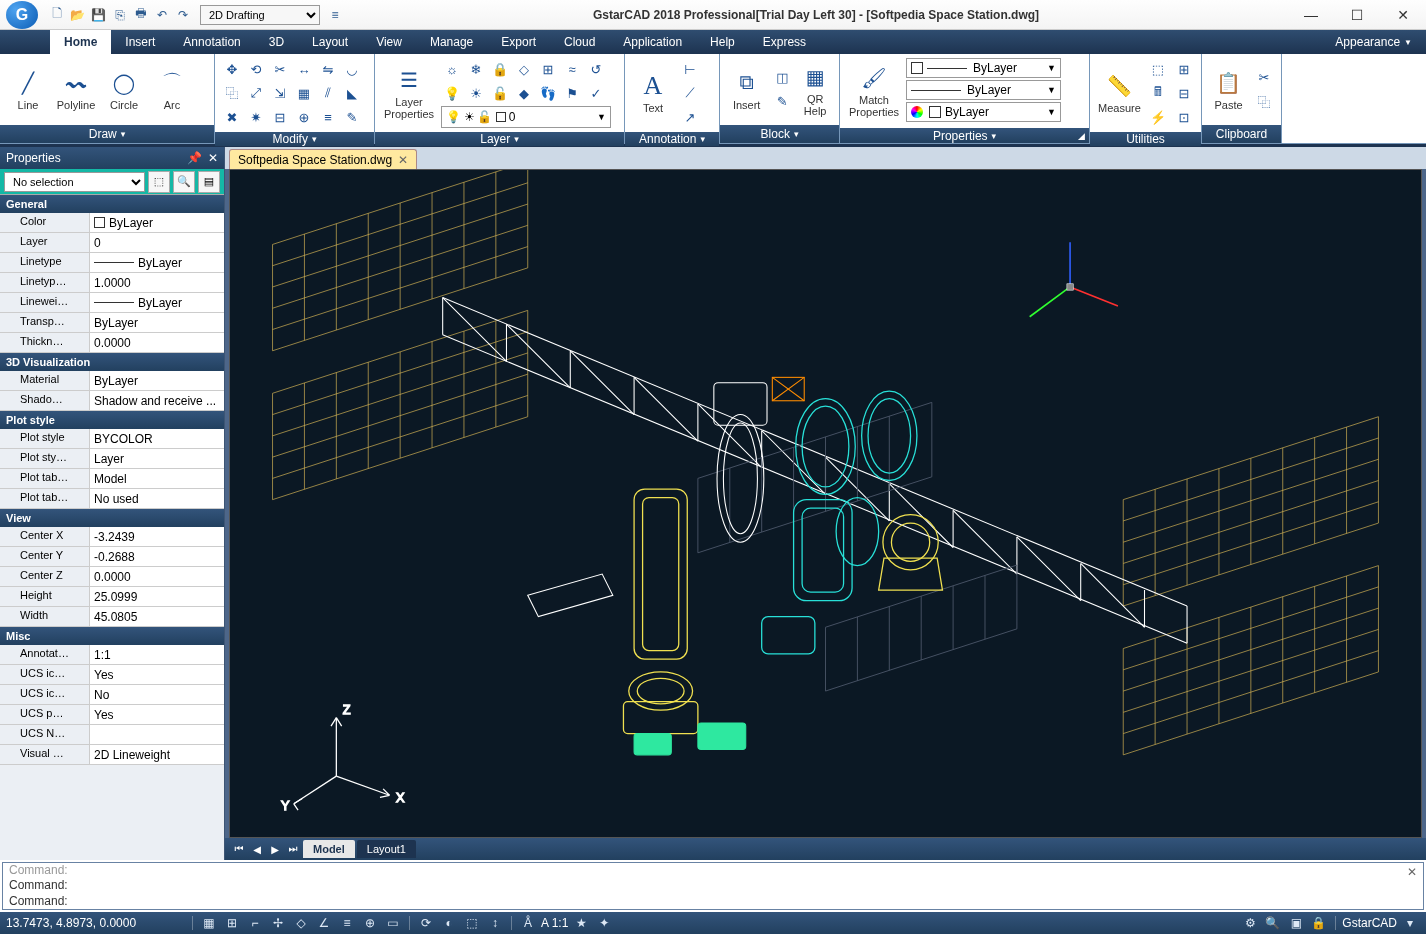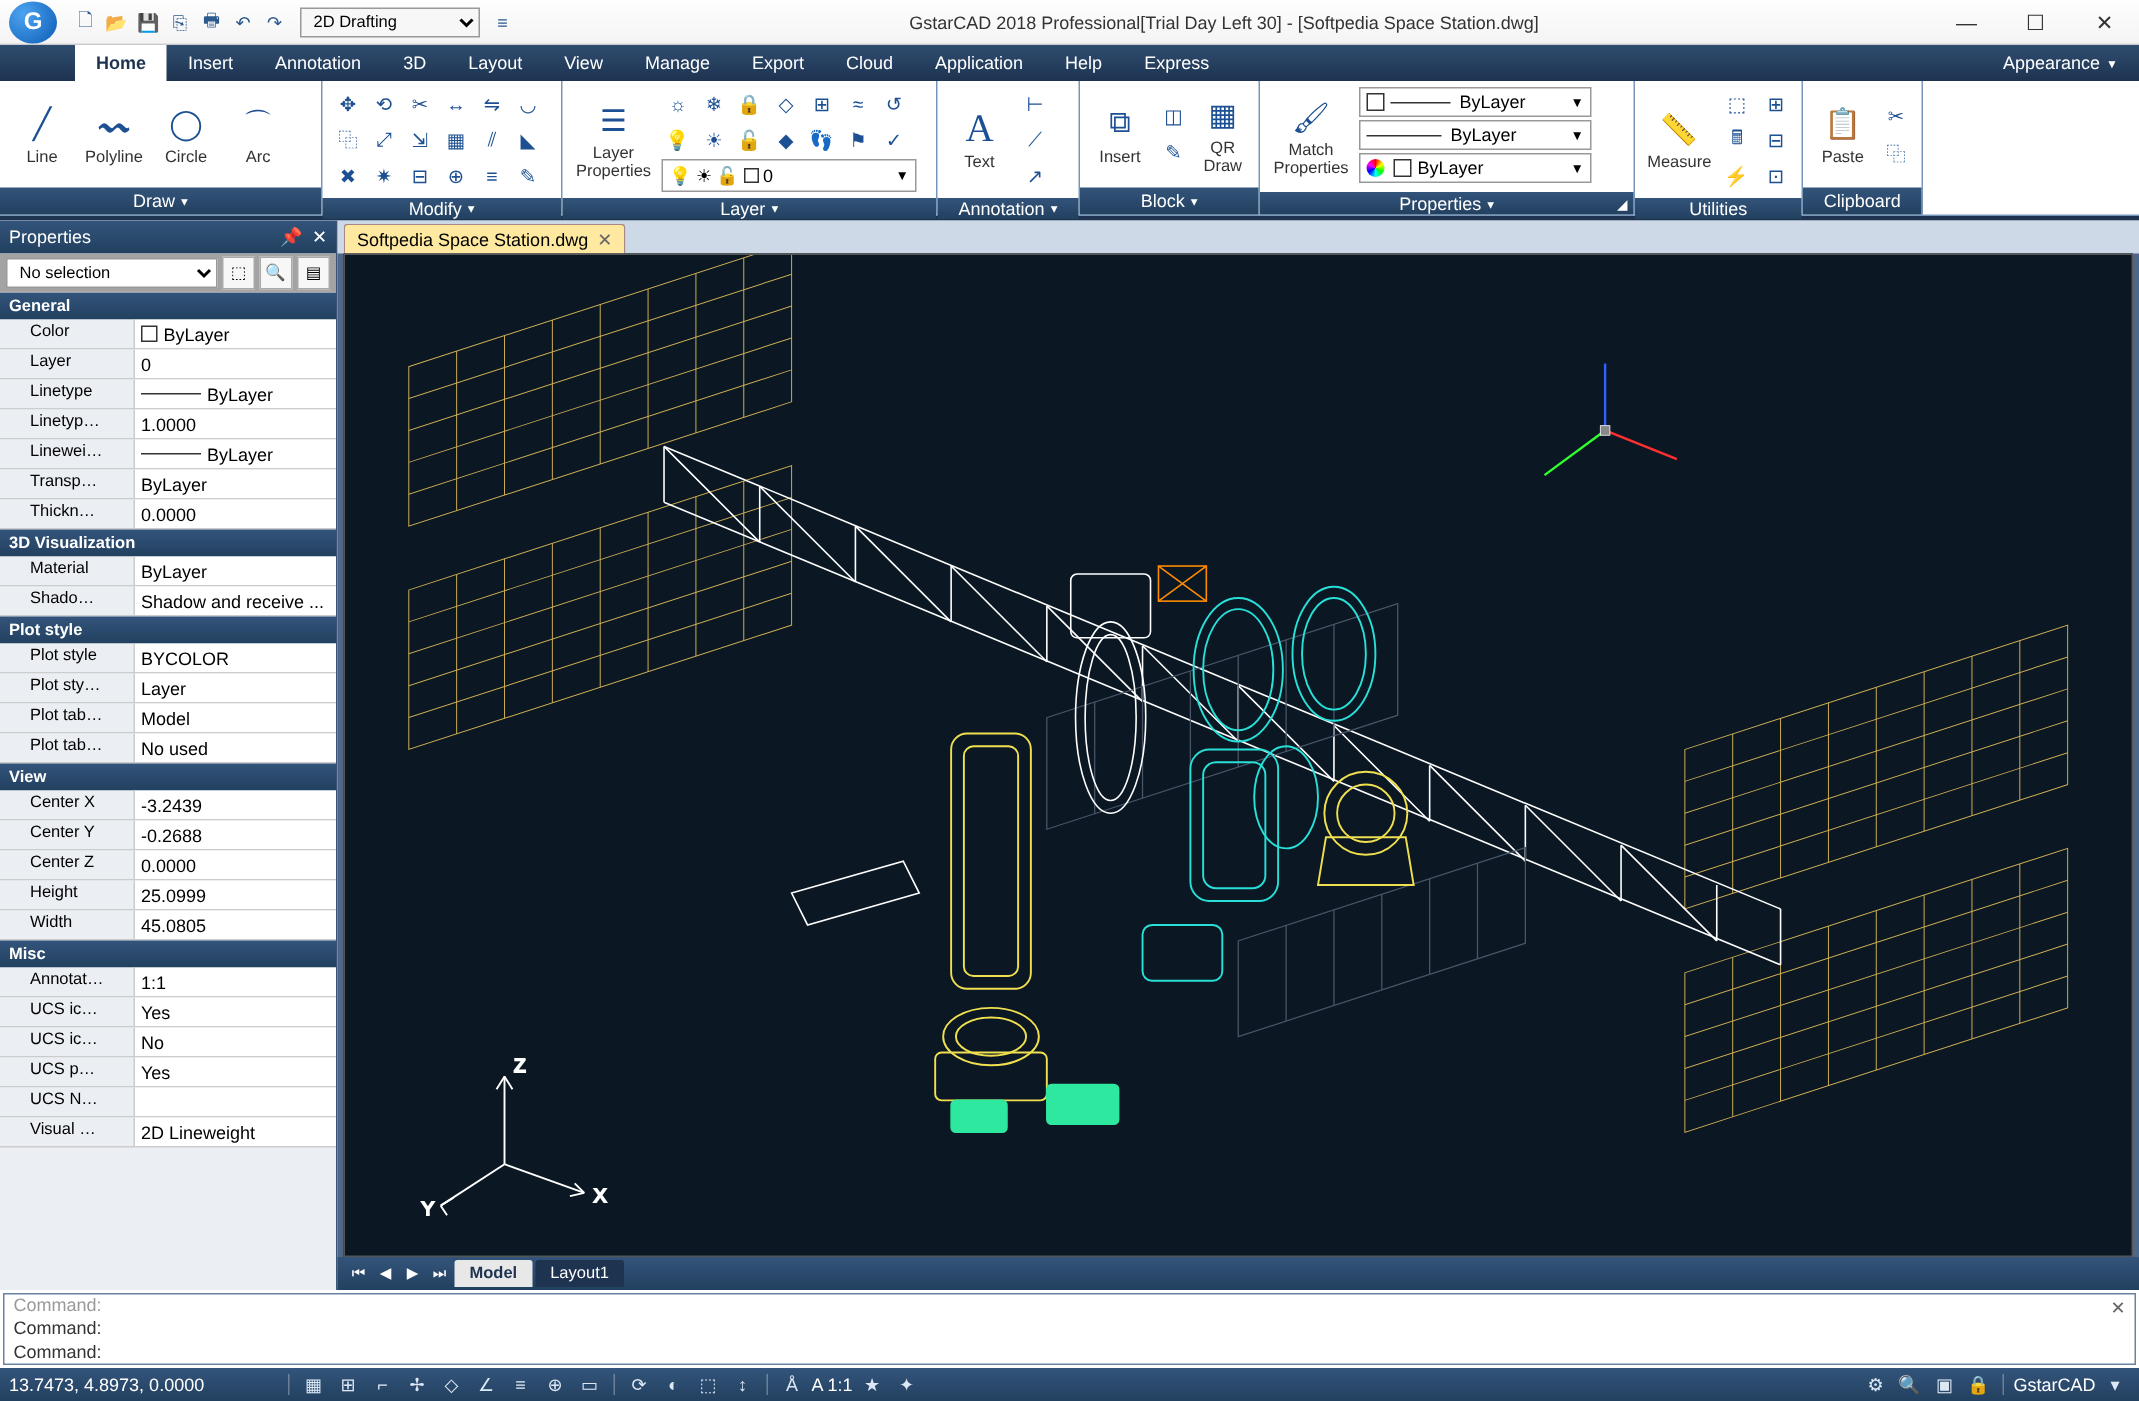--- a/index.html
+++ b/index.html
@@ -2,21 +2,21 @@
 <html><head>
 <meta charset="utf-8">
 <style>
 * { margin: 0; padding: 0; box-sizing: border-box; font-family: "Segoe UI", Tahoma, sans-serif; font-size: 12px; }
 body { width: 1426px; height: 934px; background: #fff; overflow: hidden; display: flex; flex-direction: column; }
 .titlebar { height: 30px; background: linear-gradient(#fefefe,#f4f4f4); display: flex; align-items: center; border-bottom: 1px solid #ccc; }
 .app-icon { width: 32px; height: 28px; margin: 0 6px; border-radius: 50%; background: radial-gradient(circle at 30% 30%, #4da3f0, #0b5cb4); display: flex; align-items: center; justify-content: center; color: #fff; font-weight: bold; font-size: 16px; }
 .qat { display: flex; align-items: center; gap: 3px; margin-left: 4px; }
 .qat-btn { width: 18px; height: 18px; display:flex; align-items:center; justify-content:center; border: 1px solid transparent; color:#2c5a8e; cursor: pointer; }
 .mode-select { margin-left: 8px; width: 120px; height: 20px; border:1px solid #999; background:#f7f7f7; padding: 0 4px; font-size: 11px; }
-.title-text { flex: 1; text-align: center; font-size: 12px; color: #333; font-weight: normal; }
+.title-text { flex: 1; text-align: center; font-size: 12px; color: #333; font-weight: bold; }
 .win-controls { display: flex; }
 .win-btn { width: 46px; height: 30px; display:flex; align-items:center; justify-content:center; font-size: 14px; color:#333; cursor:pointer; }
 
 .menubar { height: 24px; background: linear-gradient(#2f4d70,#1d3350); display:flex; align-items:stretch; padding-left: 50px; color:#fff; }
 .menu-tab { padding: 0 14px; display:flex; align-items:center; cursor:pointer; font-size:12px; }
 .menu-tab.active { background:#fff; color:#1d3350; font-weight:bold; }
 .menu-right { margin-left:auto; padding: 0 14px; display:flex; align-items:center; cursor:pointer; font-size:11px; }
 
 .ribbon { height: 90px; background:#fff; border-bottom:1px solid #7697b9; display:flex; }
 .rpanel { border-right:1px solid #7697b9; display:flex; flex-direction:column; }
@@ -31,21 +31,21 @@
 .sm-btn { width:22px; height:22px; display:flex; align-items:center; justify-content:center; color:#1c5092; cursor:pointer; font-size:13px; border:1px solid transparent; }
 .layer-drop { width:170px; height:22px; border:1px solid #999; background:#fff; display:flex; align-items:center; padding:0 4px; font-size:11px; cursor:pointer; }
 .prop-drop { width:155px; height:20px; border:1px solid #999; background:#fff; display:flex; align-items:center; padding:0 4px; font-size:11px; cursor:pointer; margin-bottom:2px; }
 .prop-swatch { width:12px; height:12px; border:1px solid #333; margin-right:4px; background:#fff; }
 
 .workarea { flex:1; display:flex; min-height:0; border-top: 3px solid #1d3350;}
 .prop-panel { width: 225px; background:#ebeff4; border-right:1px solid #3d5574; display:flex; flex-direction:column; }
 .prop-header { height:22px; background:linear-gradient(#33547b,#22405f); color:#fff; display:flex; align-items:center; padding:0 6px; font-size:11px; }
 .prop-header .pin { margin-left:auto; margin-right:6px; cursor:pointer; }
 .prop-header .close { cursor:pointer; }
-.prop-toolbar { height:26px; display:flex; align-items:center; padding:2px 4px; gap:3px; background:#a3a3a3; border-bottom:1px solid #aaa; }
+.prop-toolbar { height:26px; display:flex; align-items:center; padding:2px 4px; gap:3px; background:#14b8a6; border-bottom:1px solid #aaa; }
 .prop-select { flex:1; height:20px; border:1px solid #999; background:#fff; font-size:11px; padding:0 4px; }
 .prop-tbtn { width:22px; height:22px; border:1px solid #aaa; background:#f7f7f7; display:flex; align-items:center; justify-content:center; cursor:pointer; font-size:11px; }
 .prop-body { flex:1; overflow-y:auto; }
 .prop-group-hdr { background:linear-gradient(#33547b,#22405f); color:#fff; padding:3px 6px; font-size:11px; font-weight:bold; }
 .prop-row { display:flex; border-bottom:1px solid #ccc; height:20px; }
 .prop-name { width:90px; padding:2px 20px 2px 20px; font-size:11px; border-right:1px solid #ccc; background:#ebeff4; overflow:hidden; white-space:nowrap; text-overflow:ellipsis; }
 .prop-val { flex:1; padding:2px 4px; font-size:11px; background:#fff; display:flex; align-items:center; }
 .color-sw { width:11px; height:11px; border:1px solid #333; margin-right:4px; background:#fff; }
 .line-sw { width:40px; height:1px; background:#333; margin-right:4px; }
 
@@ -232,21 +232,21 @@
           <div class="big-ico">⧉</div>
           <div class="big-lbl">Insert</div>
         </div>
       <div style="display:flex;flex-direction:column;gap:2px">
           <div class="sm-btn">◫</div>
           <div class="sm-btn">✎</div>
         </div>
       <div class="big-btn" style="width:38px">
           <div class="big-ico" style="font-size:20px">▦</div>
           <div class="big-lbl" style="white-space:pre-line">QR
-Draw</div>
+Help</div>
         </div>
     </div>
     <div class="rpanel-title">
         <span>Block</span>
         <span class="arrow">▾</span>
       </div>
   </div>
   <div class="rpanel" style="width:250px">
     <div class="rpanel-body">
       <div class="big-btn" style="width:56px">

